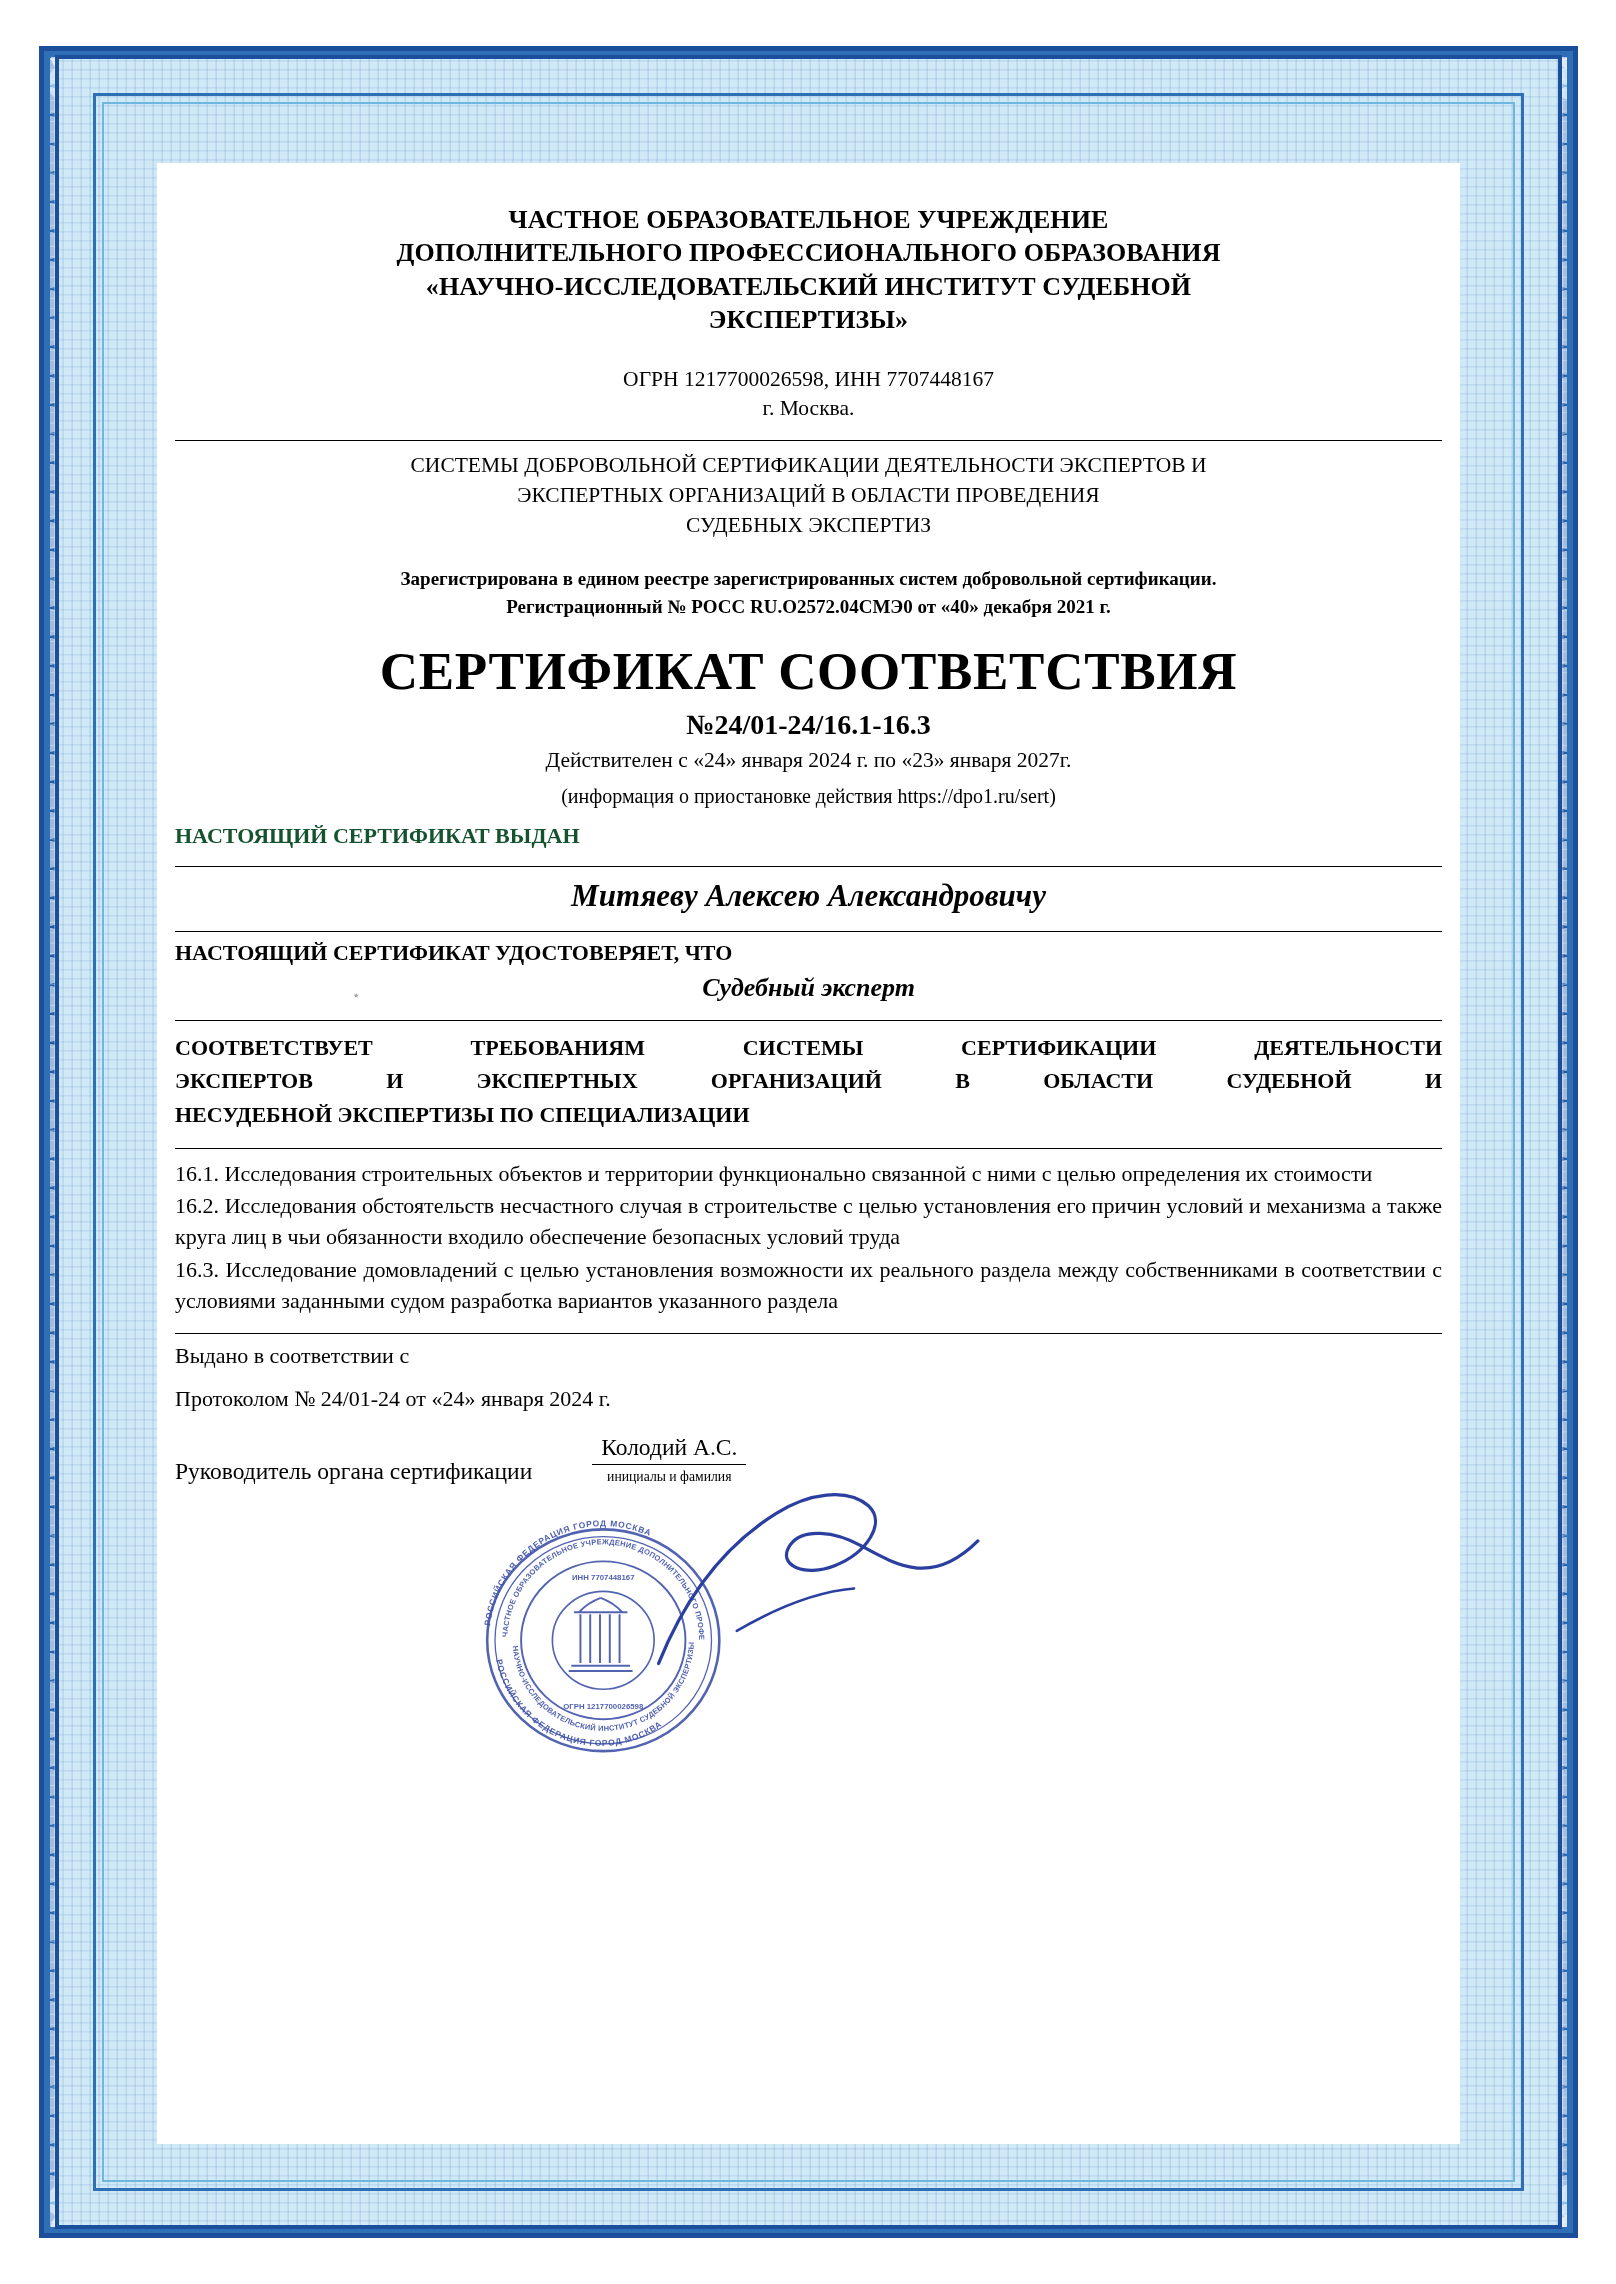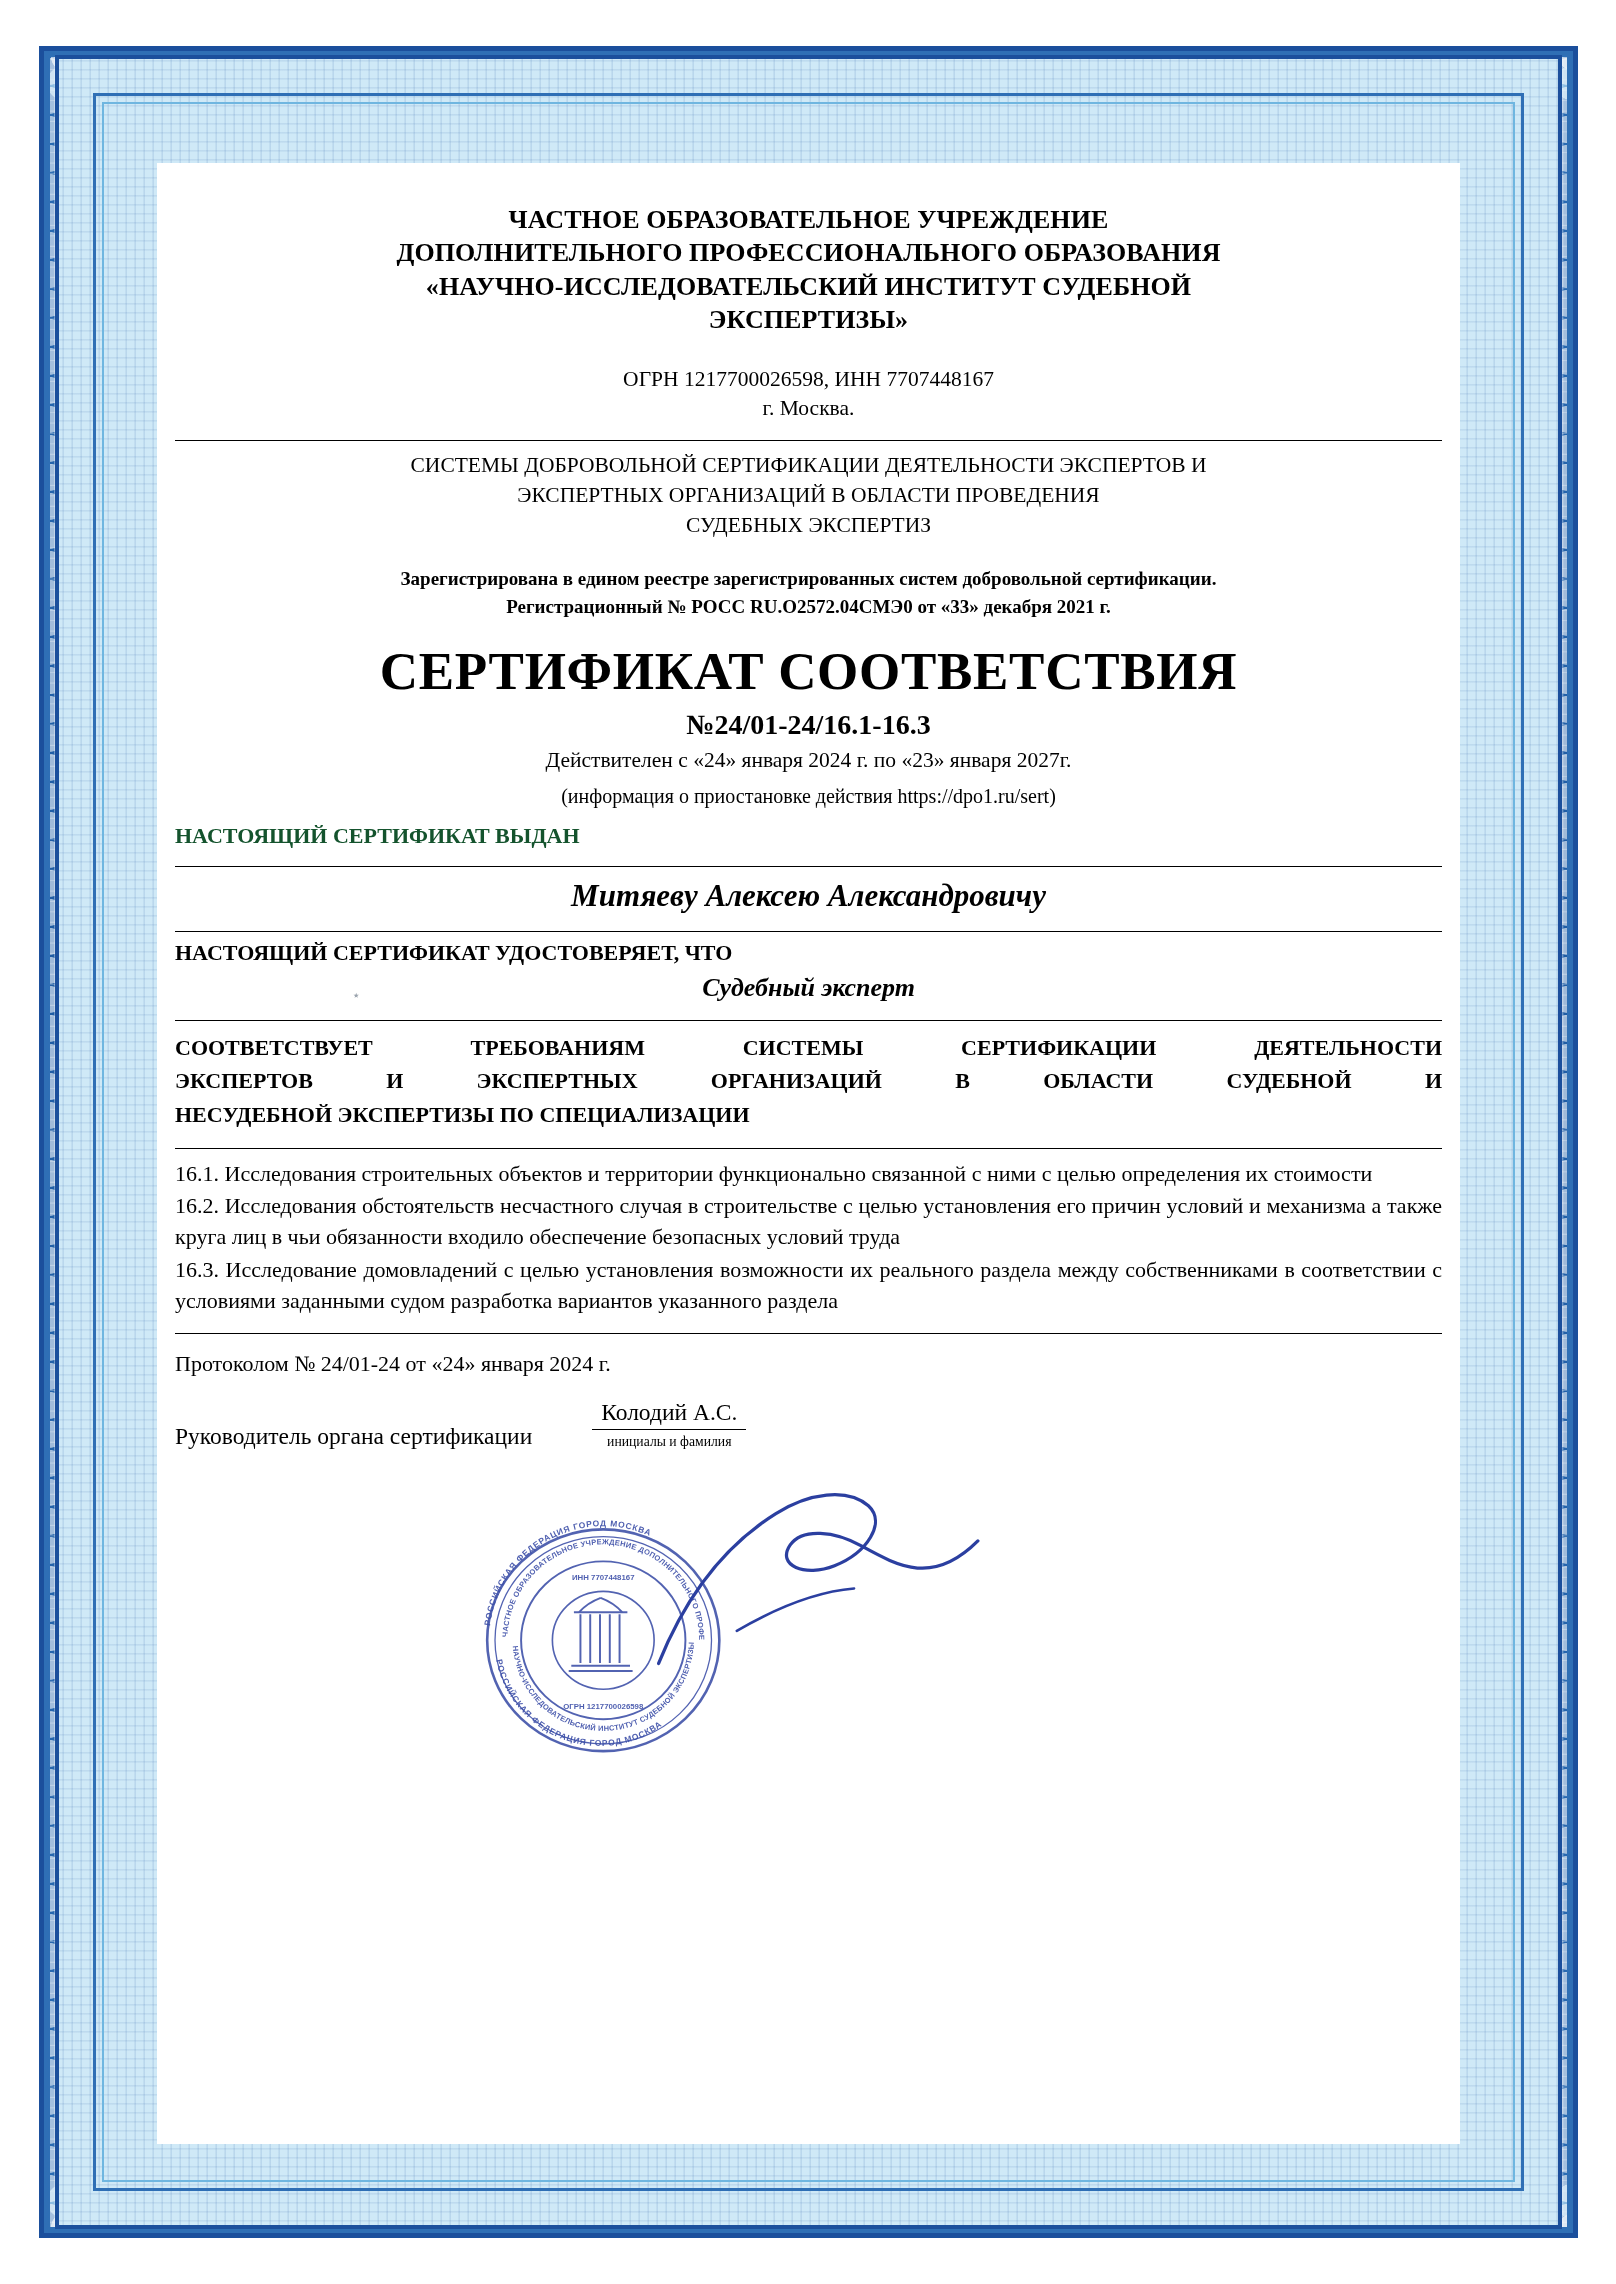--- a/index.html
+++ b/index.html
@@ -384,21 +384,21 @@
     <div class="rule"></div>
 
     <div class="system-title">
       <div>СИСТЕМЫ ДОБРОВОЛЬНОЙ СЕРТИФИКАЦИИ ДЕЯТЕЛЬНОСТИ ЭКСПЕРТОВ И</div>
       <div>ЭКСПЕРТНЫХ ОРГАНИЗАЦИЙ В ОБЛАСТИ ПРОВЕДЕНИЯ</div>
       <div>СУДЕБНЫХ ЭКСПЕРТИЗ</div>
     </div>
 
     <div class="registered">
       <div>Зарегистрирована в едином реестре зарегистрированных систем добровольной сертификации.</div>
-      <div>Регистрационный  № РОСС RU.О2572.04СМЭ0 от «33» декабря 2021 г.</div>
+      <div>Регистрационный  № РОСС RU.О2572.04СМЭ0 от «40» декабря 2021 г.</div>
     </div>
 
     <div class="cert-heading">СЕРТИФИКАТ СООТВЕТСТВИЯ</div>
     <div class="cert-number">№24/01-24/16.1-16.3</div>
     <div class="cert-valid">Действителен с «24» января 2024 г. по «23» января 2027г.</div>
     <div class="cert-info">(информация о приостановке действия https://dpo1.ru/sert)</div>
 
     <div class="issued-label">НАСТОЯЩИЙ СЕРТИФИКАТ ВЫДАН</div>
     <div class="rule thin"></div>
     <div class="holder-name">Митяеву Алексею Александровичу</div>
@@ -416,20 +416,21 @@
     <div class="rule thin"></div>
 
     <div class="spec-list">
       <div class="spec-item">16.1. Исследования строительных объектов и территории функционально связанной с ними с целью определения их стоимости</div>
       <div class="spec-item">16.2. Исследования обстоятельств несчастного случая в строительстве с целью установления его причин условий и механизма а также круга лиц в чьи обязанности входило обеспечение безопасных условий труда</div>
       <div class="spec-item">16.3. Исследование домовладений с целью установления возможности их реального раздела между собственниками в соответствии с условиями заданными судом разработка вариантов указанного раздела</div>
     </div>
 
     <div class="rule thin"></div>
 
+    <div class="issued-acc">Выдано в соответствии с</div>
     <div class="protocol">Протоколом № 24/01-24 от «24» января 2024 г.</div>
 
     <div class="signature-row">
       <div class="sign-role">Руководитель органа сертификации</div>
       <div class="sign-right">
         <div class="sign-name">Колодий А.С.</div>
         <div class="sign-caption">инициалы и фамилия</div>
       </div>
     </div>
 

